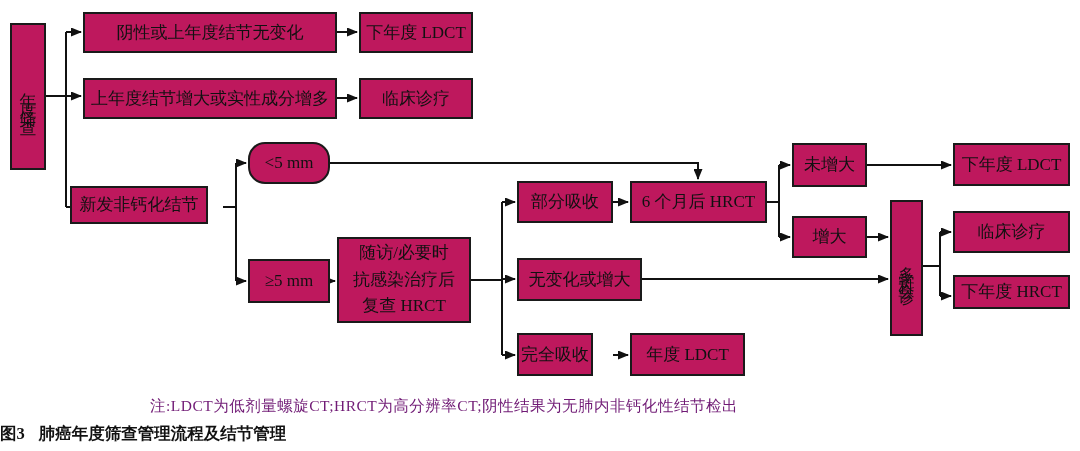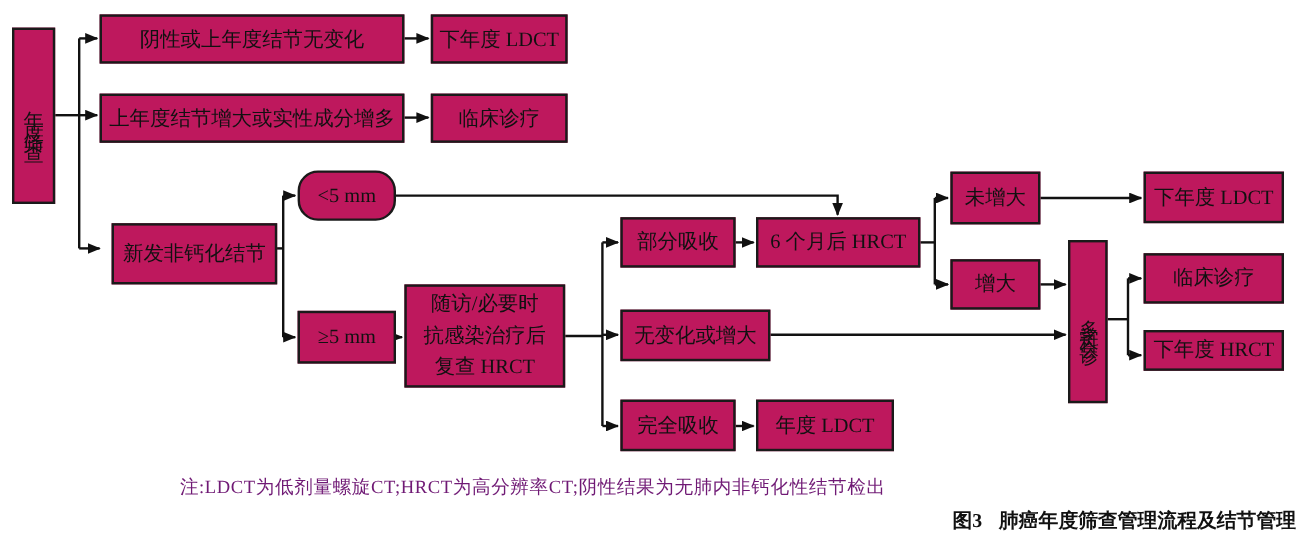--- a/index.html
+++ b/index.html
@@ -39,44 +39,44 @@
     white-space:normal;
     line-height:1;
   }
   .multiline{flex-direction:column;line-height:1.55;}
   
   #n-annual      {left:10px;  top:23px;  width:36px;  height:147px;}
   #n-negative    {left:83px;  top:12px;  width:254px; height:41px;}
   #n-nextldct1   {left:359px; top:12px;  width:114px; height:41px;}
   #n-enlargedpr  {left:83px;  top:78px;  width:254px; height:41px;}
   #n-clinical1   {left:359px; top:78px;  width:114px; height:41px;}
-  #n-newnodule   {left:93px;  top:186px; width:138px; height:51px;}
+  #n-newnodule   {left:70px;  top:186px; width:138px; height:38px;}
   #n-lt5         {left:248px; top:142px; width:82px;  height:42px;border-radius:17px;}
   #n-ge5         {left:248px; top:259px; width:82px;  height:44px;}
   #n-followup    {left:337px; top:237px; width:134px; height:86px;}
   #n-partial     {left:517px; top:181px; width:96px;  height:42px;}
   #n-hrct6       {left:630px; top:181px; width:137px; height:42px;}
   #n-nochange    {left:517px; top:258px; width:125px; height:43px;}
-  #n-complete    {left:517px; top:333px; width:96px;  height:43px;}
+  #n-complete    {left:517px; top:333px; width:76px;  height:43px;}
   #n-annualldct  {left:630px; top:333px; width:115px; height:43px;}
   #n-notenlarged {left:792px; top:143px; width:75px;  height:44px;}
   #n-enlarged2   {left:792px; top:216px; width:75px;  height:42px;}
   #n-mdt         {left:890px; top:200px; width:33px;  height:136px;font-size:16px;}
   #n-nextldct2   {left:953px; top:143px; width:117px; height:43px;}
   #n-clinical2   {left:953px; top:211px; width:117px; height:42px;}
   #n-nexthrct    {left:953px; top:275px; width:117px; height:34px;}
 
   #note-line{
     position:absolute;left:0;top:396px;width:888px;
     text-align:center;font-size:15.5px;color:#701a75;
     letter-spacing:0.5px;
   }
   #caption-line{
     position:absolute;left:0;top:423px;width:1080px;
-    text-align:right;font-size:16.5px;color:#111;
+    text-align:left;font-size:16.5px;color:#111;
     font-weight:bold;
   }
   #caption-line .cap-label{margin-right:14px;}
 </style>
 </head>
 <body>
 
 <div id="stage">
 
   <svg id="connectors" viewBox="0 0 1080 395" xmlns="http://www.w3.org/2000/svg">

